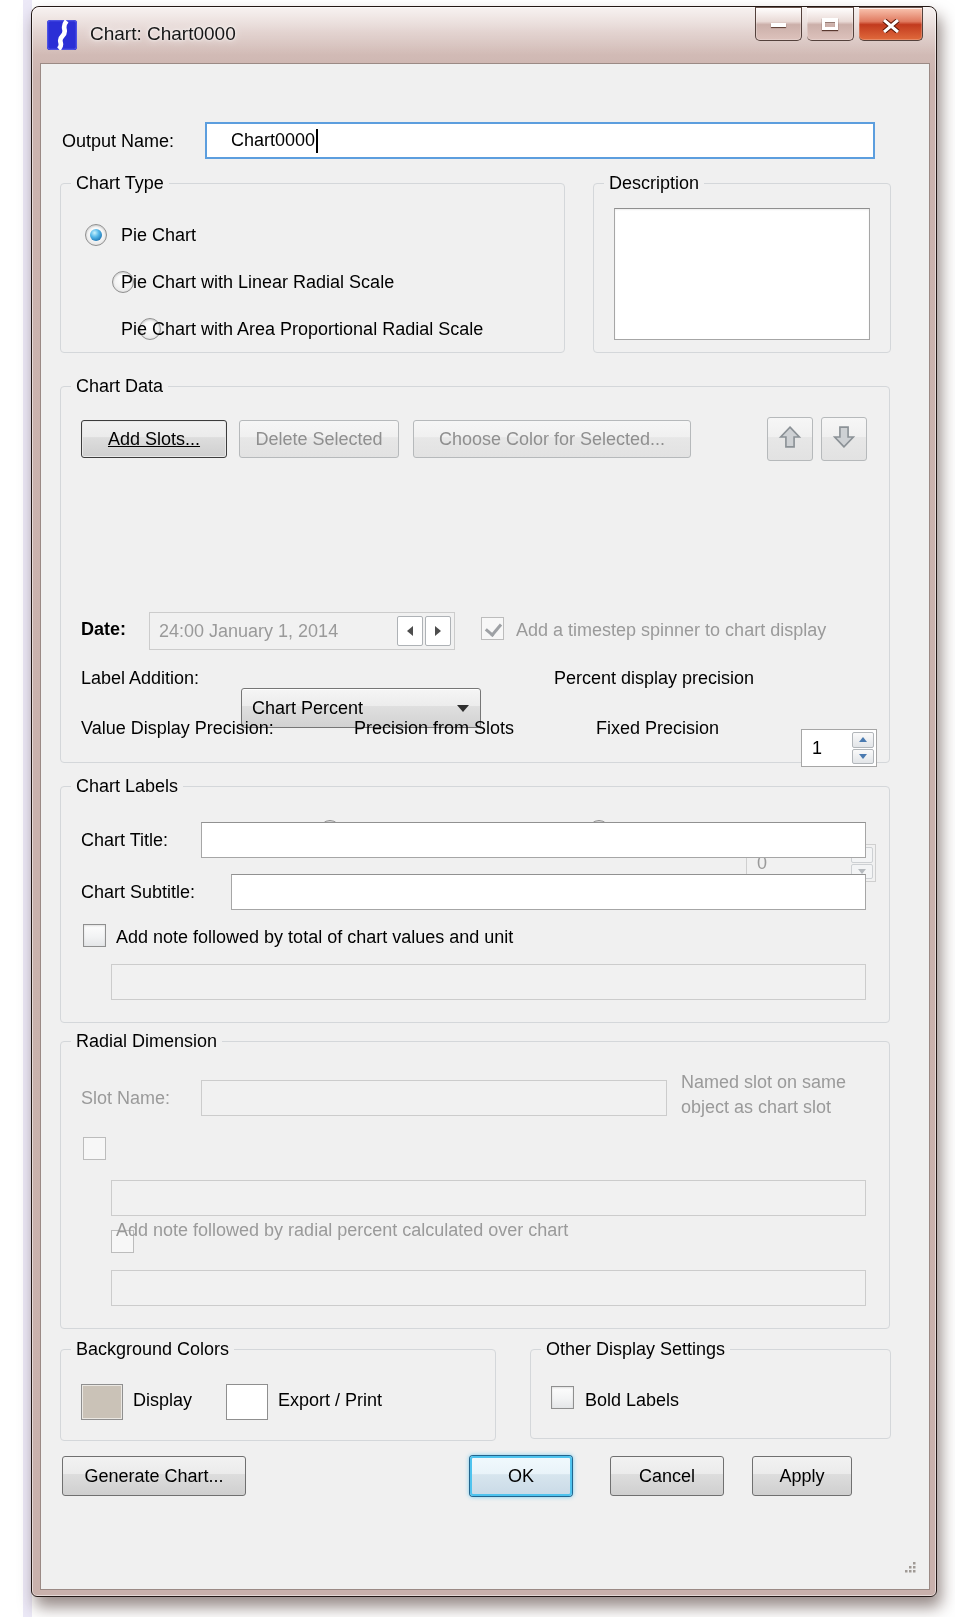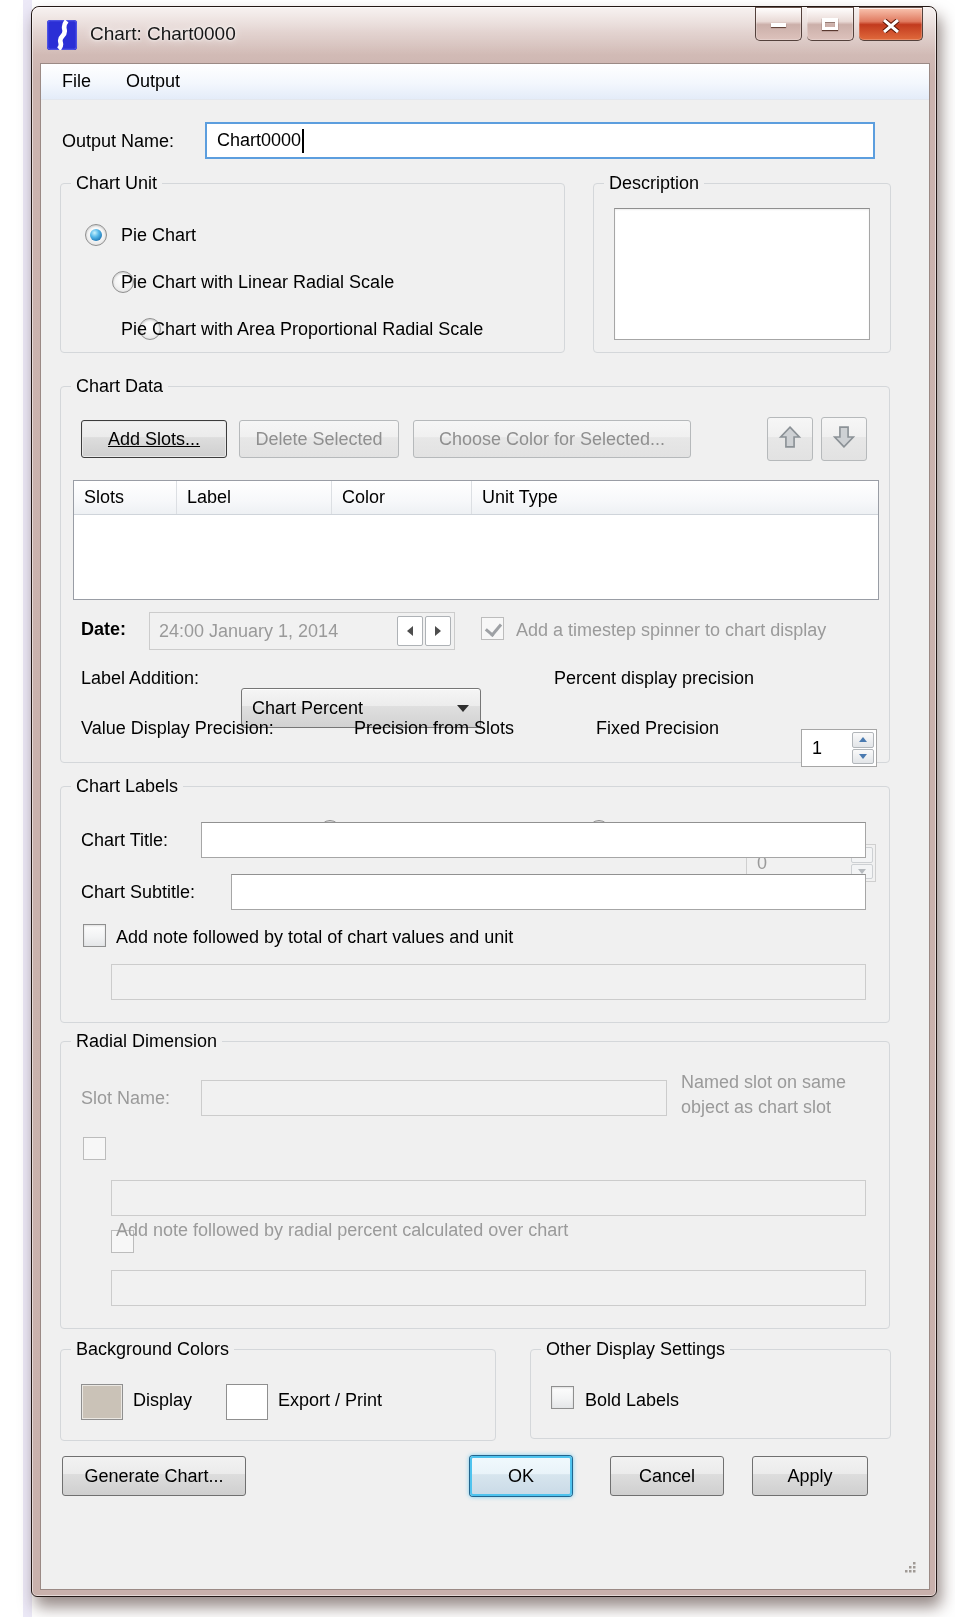--- a/index.html
+++ b/index.html
@@ -71,21 +71,21 @@
   .group-title{
     position:absolute; top:-12px; left:10px; background:#f0f0f0; padding:0 5px;
     line-height:23px; white-space:nowrap;
   }
 
   
   .input{
     background:#fff; border:1px solid #a6a6a6; border-top-color:#919191;
     display:flex; align-items:center; padding:0 9px; overflow:hidden; white-space:nowrap;
   }
-  .input.focused{ border:2px solid #5c9ede; padding:0 10px; }
+  .input.focused{ border:2px solid #5c9ede; padding:0 24px; }
   .input.dis-field{ background:#f1f1f1; border:1px solid #cccccc; color:#9a9a9a; }
   .caret{ display:inline-block; width:2px; height:24px; background:#000; margin-left:1px; }
   .textarea{ background:#fff; border:1px solid #a6a6a6; border-top-color:#8f8f8f;
     box-shadow:inset 0 1px 2px rgba(0,0,0,.07); }
 
   
   .btn{
     border:1px solid #707070; border-radius:3px; text-align:center; cursor:pointer;
     background:linear-gradient(180deg,#f2f2f2 0%,#ebebeb 45%,#dddddd 46%,#cfcfcf 100%);
     display:flex; align-items:center; justify-content:center; white-space:nowrap;
@@ -191,35 +191,31 @@
             <path d="M2 1 L16 13 M16 1 L2 13" stroke="#5c1505" stroke-width="5" fill="none"></path>
             <path d="M2 1 L16 13 M16 1 L2 13" stroke="#ffffff" stroke-width="3" fill="none"></path>
           </svg>
         </span>
       </div>
     </div>
   </div>
 
   <div class="client">
 
-    <div class="menubar">
-      <span class="menu-item">File</span>
-      <span class="menu-item">Output</span>
-    </div>
 
     <div class="content">
 
       <span class="abs lbl" style="left:21px;top:31px">Output Name:</span>
       <div class="abs input focused" style="left:164px;top:22px;width:670px;height:37px">
         <span>Chart0000</span>
           <span class="caret"></span>
       </div>
 
       <div class="abs group" style="left:19px;top:83px;width:505px;height:170px">
-        <span class="group-title">Chart Unit</span>
+        <span class="group-title">Chart Type</span>
         <span class="abs radio checked" style="left:24px;top:40px"></span>
         <span class="abs lbl" style="left:60px;top:41px">Pie Chart</span>
         <span class="abs radio" style="left:24px;top:87px"></span>
         <span class="abs lbl" style="left:60px;top:88px">Pie Chart with Linear Radial Scale</span>
         <span class="abs radio" style="left:24px;top:134px"></span>
         <span class="abs lbl" style="left:60px;top:135px">Pie Chart with Area Proportional Radial Scale</span>
       </div>
 
       <div class="abs group" style="left:552px;top:83px;width:298px;height:170px">
         <span class="group-title">Description</span>
@@ -244,29 +240,20 @@
         </div>
         <div class="abs btn disabled" style="left:760px;top:30px;width:46px;height:44px">
           <span>
             <svg width="28" height="28" viewBox="0 0 24 24">
               <path d="M12 20.5 L4 12 H8.5 V3.5 H15.5 V12 H20 Z" fill="#ced1d4" stroke="#8b9196" stroke-width="1.4"></path>
             </svg>
           </span>
         </div>
 
         
-        <div class="abs table" style="left:12px;top:93px;width:806px;height:120px">
-          <div class="thead">
-            <div class="th" style="width:103px">Slots</div>
-            <div class="th" style="width:155px">Label</div>
-            <div class="th" style="width:140px">Color</div>
-            <div class="th" style="flex:1;border-right:none">Unit Type</div>
-          </div>
-          <div class="tbody"></div>
-        </div>
 
         
         <span class="abs lbl bold" style="left:20px;top:232px">Date:</span>
         <div class="abs input dis-field" style="left:88px;top:225px;width:306px;height:38px;padding-right:60px">
           <span>24:00 January 1, 2014</span>
           <div class="date-nav">
             <div class="nav-btn">
                 <span class="tri-left"></span>
               </div>
             <div class="nav-btn">
@@ -363,21 +350,21 @@
 
       <div class="abs group" style="left:489px;top:1249px;width:361px;height:90px">
         <span class="group-title">Other Display Settings</span>
         <span class="abs checkbox" style="left:20px;top:36px"></span>
         <span class="abs lbl" style="left:54px;top:40px">Bold Labels</span>
       </div>
 
       <div class="abs btn" style="left:21px;top:1356px;width:184px;height:40px">Generate Chart...</div>
       <div class="abs btn default-ok" style="left:429px;top:1356px;width:102px;height:40px">OK</div>
       <div class="abs btn" style="left:569px;top:1356px;width:114px;height:40px">Cancel</div>
-      <div class="abs btn" style="left:711px;top:1356px;width:116px;height:40px">Apply</div>
+      <div class="abs btn" style="left:711px;top:1356px;width:100px;height:40px">Apply</div>
 
       <div class="grip">
         <svg width="15" height="15" viewBox="0 0 15 15">
           <g fill="#a09a95">
             <rect x="11" y="3" width="2.5" height="2.5"></rect>
             <rect x="11" y="7" width="2.5" height="2.5"></rect>
             <rect x="11" y="11" width="2.5" height="2.5"></rect>
             <rect x="7" y="7" width="2.5" height="2.5"></rect>
             <rect x="7" y="11" width="2.5" height="2.5"></rect>
             <rect x="3" y="11" width="2.5" height="2.5"></rect>

